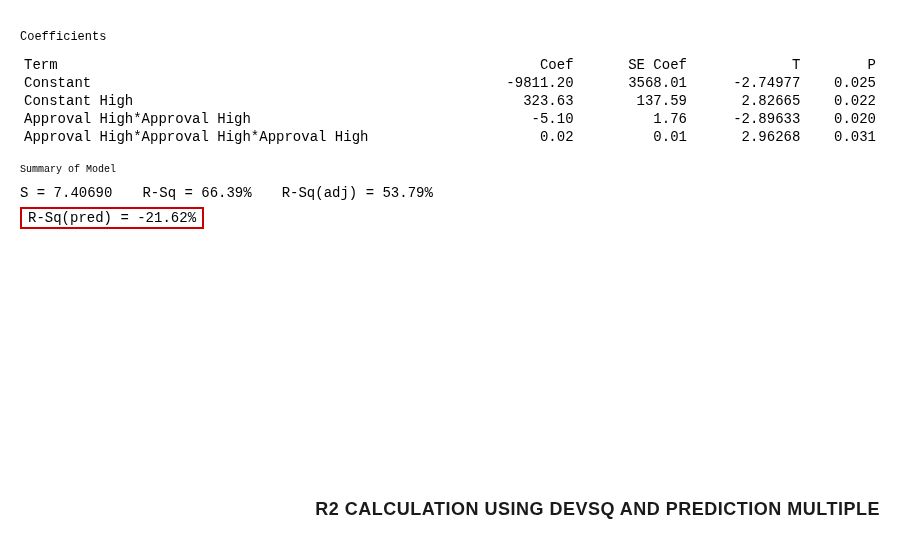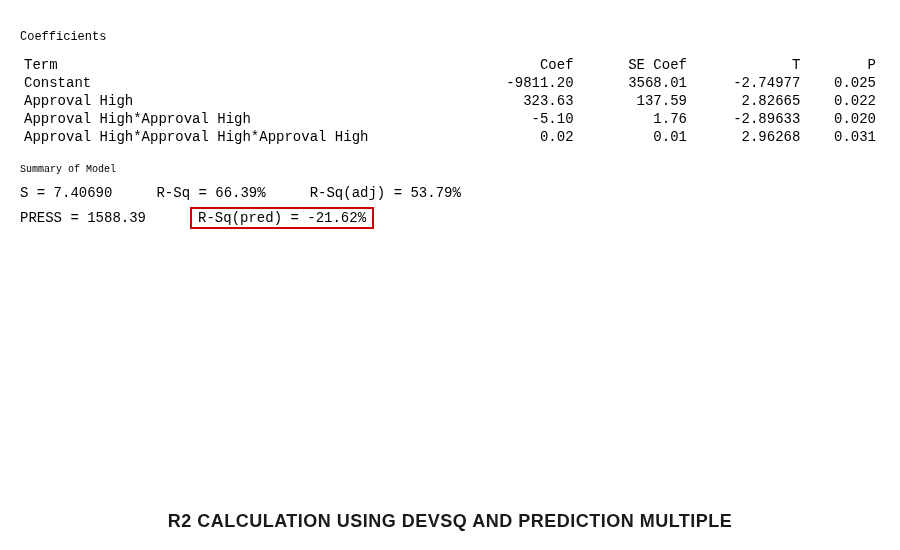--- a/index.html
+++ b/index.html
@@ -65,42 +65,42 @@
     }
 
     .summary-title {
       font-size: 10px;
       margin-bottom: 10px;
     }
 
     .summary-row {
       display: flex;
       align-items: center;
-      gap: 44px;
+      gap: 30px;
       margin-bottom: 6px;
       flex-wrap: nowrap;
     }
 
     .summary-item {
       white-space: nowrap;
     }
 
     .highlighted-box {
       display: inline-block;
       border: 2px solid #cc0000;
       padding: 1px 6px;
       color: #000;
     }
 
     .bottom-title {
       position: absolute;
-      bottom: 18px;
+      bottom: 30px;
       left: 20px;
       right: 20px;
-      text-align: center;
+      text-align: right;
       font-family: Arial, Helvetica, sans-serif;
       font-size: 18px;
       font-weight: 900;
       color: #1a1a1a;
       letter-spacing: 0.5px;
       text-transform: uppercase;
     }
   </style>
 </head>
 <body>
@@ -121,21 +121,21 @@
 
     <tr class="table-row">
       <td class="col-term">Constant</td>
       <td class="col-num">-9811.20</td>
       <td class="col-num">3568.01</td>
       <td class="col-num">-2.74977</td>
       <td class="col-p">0.025</td>
     </tr>
 
     <tr class="table-row">
-      <td class="col-term">Approval High</td>
+      <td class="col-term">Constant High</td>
       <td class="col-num">323.63</td>
       <td class="col-num">137.59</td>
       <td class="col-num">2.82665</td>
       <td class="col-p">0.022</td>
     </tr>
 
     <tr class="table-row">
       <td class="col-term">Approval High*Approval High</td>
       <td class="col-num">-5.10</td>
       <td class="col-num">1.76</td>
@@ -156,21 +156,20 @@
   <div class="summary-section">
     <div class="summary-title">Summary of Model</div>
 
     <div class="summary-row">
       <span class="summary-item">S = 7.40690</span>
       <span class="summary-item">R-Sq = 66.39%</span>
       <span class="summary-item">R-Sq(adj) = 53.79%</span>
     </div>
 
     <div class="summary-row">
-      <span class="summary-item">PRESS = 1588.39</span>
       <span class="highlighted-box">
         <span>R-Sq(pred) = -21.62%</span>
       </span>
     </div>
   </div>
 
   <div class="bottom-title">R2 Calculation Using DEVSQ and Prediction Multiple</div>
 
 </div>
 

